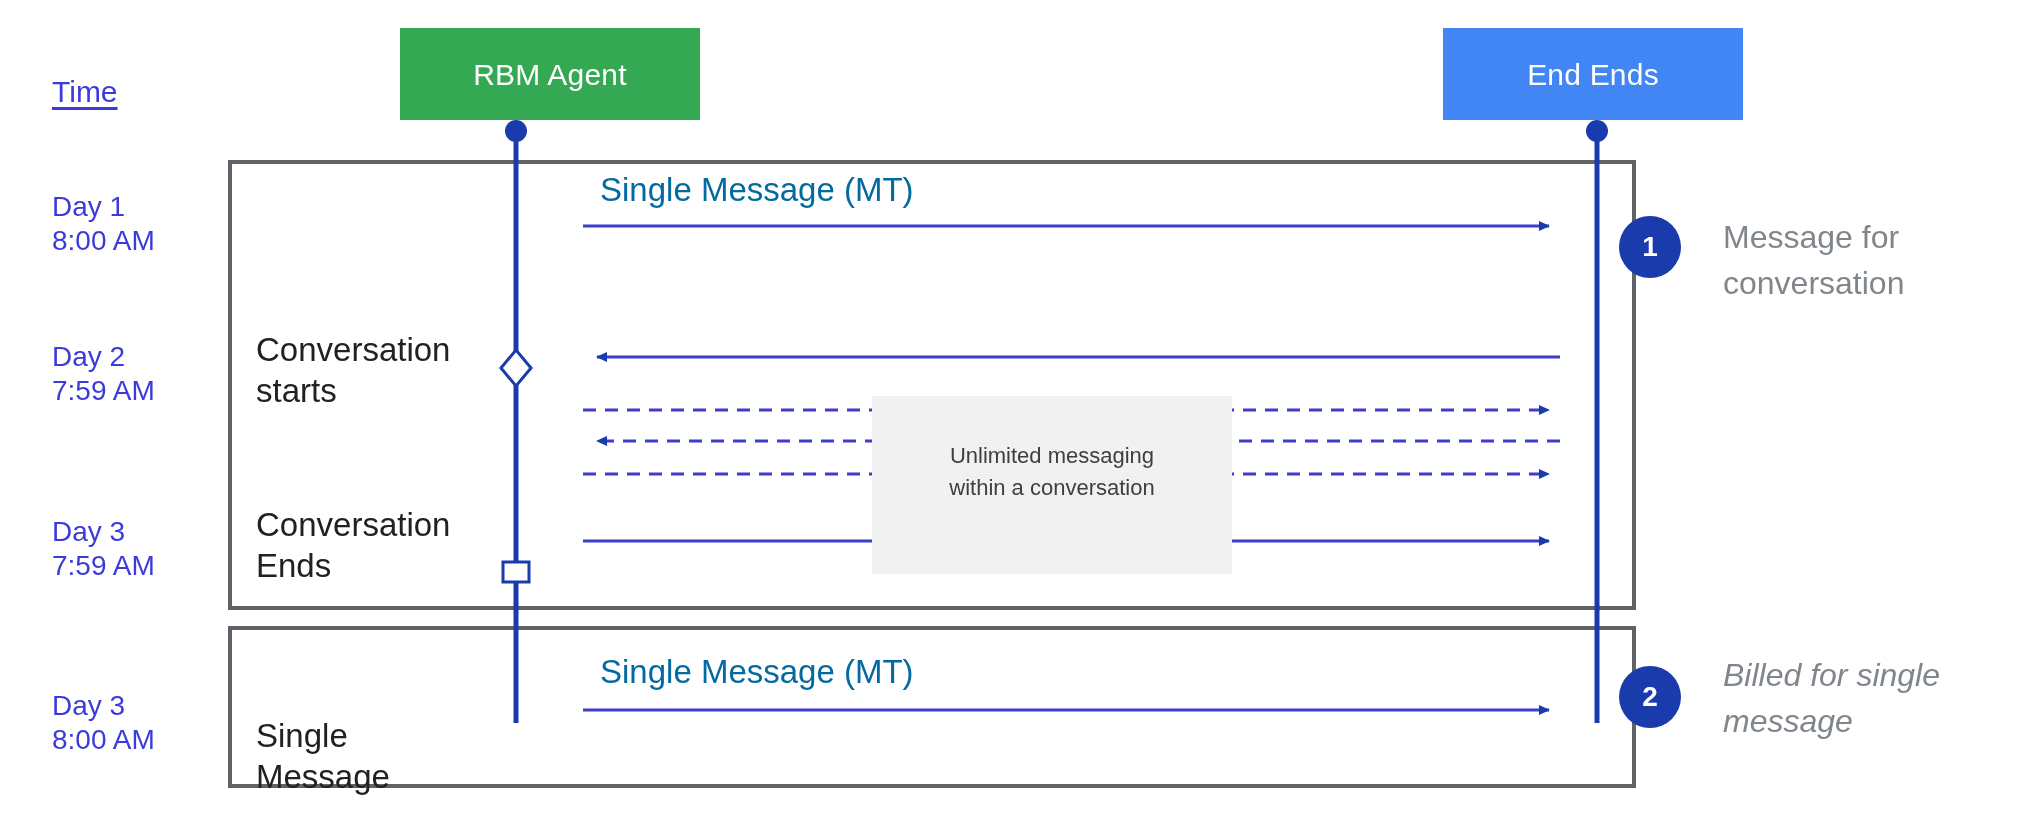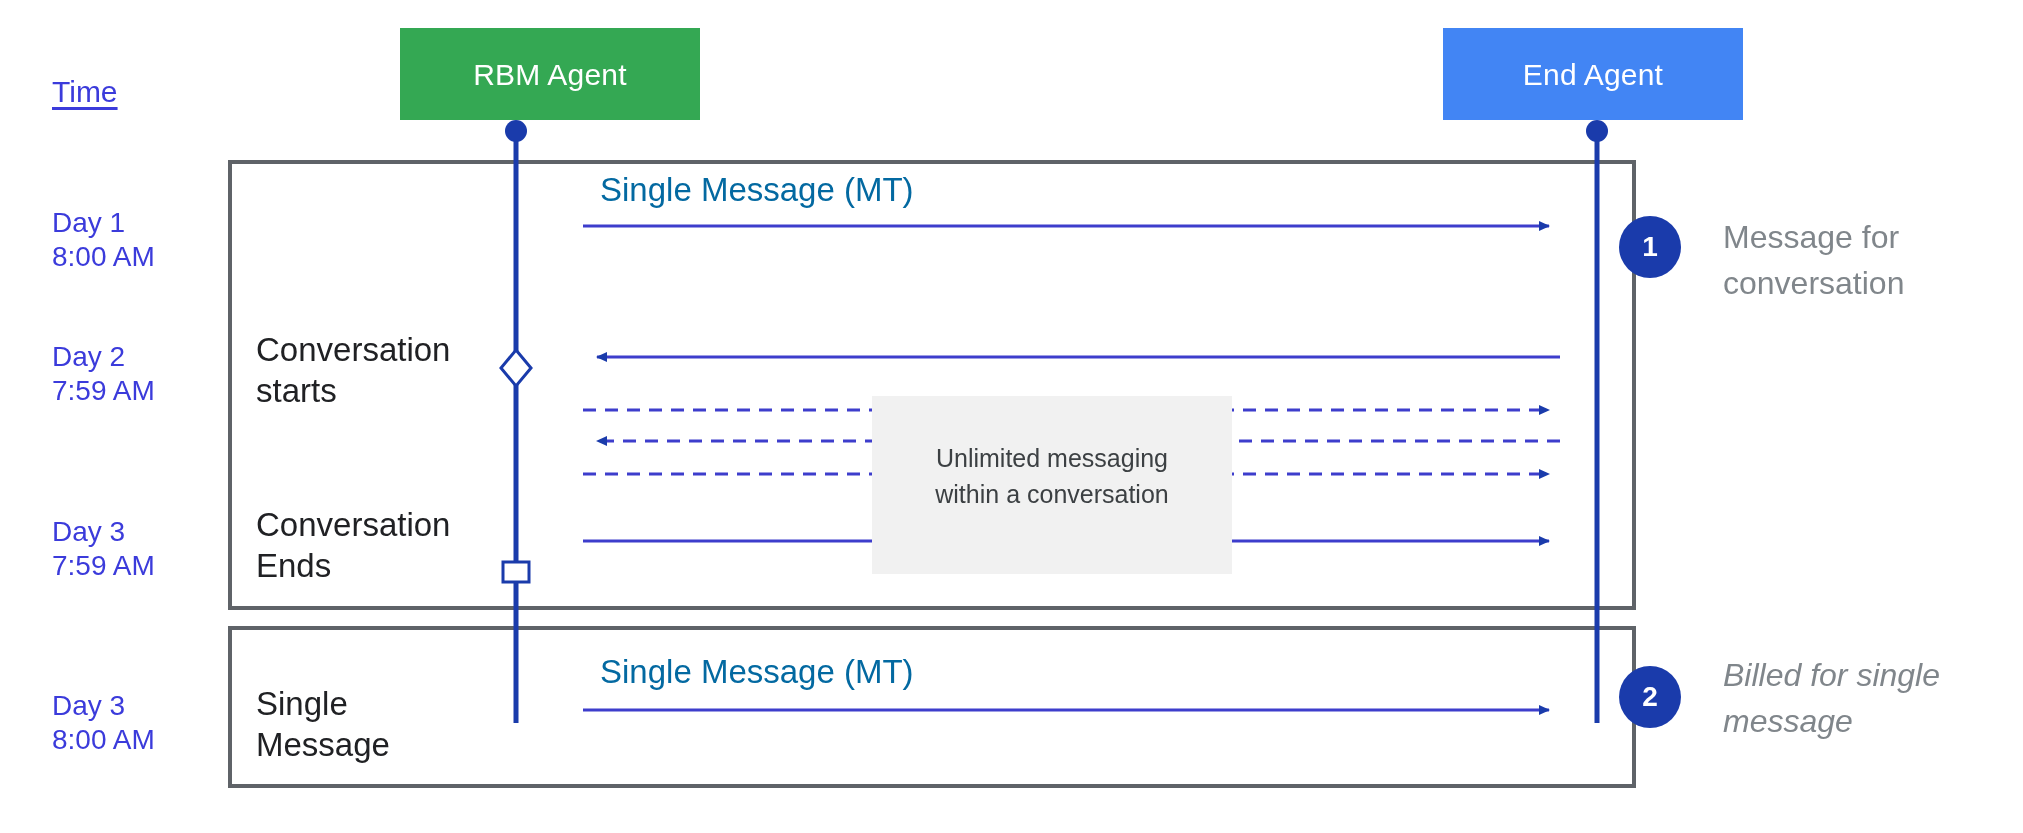--- a/index.html
+++ b/index.html
@@ -39,21 +39,21 @@
   .msg-label{
     color:#0369a1;font-size:33px;line-height:1.2;white-space:nowrap;
   }
 
   
   #note-box{
     left:872px;top:396px;width:360px;height:178px;background:#f1f1f1;
   }
   #note-text{
     left:872px;top:440px;width:360px;
-    text-align:center;color:#3c4043;font-size:25px;line-height:1.45;
+    text-align:center;color:#3c4043;font-size:22px;line-height:1.45;
     white-space:pre-line;
   }
 
   
   .badge{
     width:62px;height:62px;border-radius:50%;background:#1a3bab;
     color:#ffffff;font-size:28px;font-weight:bold;
     display:flex;align-items:center;justify-content:center;
   }
   #badge-1{left:1619px;top:216px;}
@@ -102,47 +102,47 @@
     <line x1="1560" y1="441" x2="597" y2="441" stroke="#3d3dcc" stroke-width="3" stroke-dasharray="13 9" marker-end="url(#ah-l)"></line>
     <line x1="583" y1="474" x2="1549" y2="474" stroke="#3d3dcc" stroke-width="3" stroke-dasharray="13 9" marker-end="url(#ah-r)"></line>
 
     <line x1="583" y1="541" x2="1549" y2="541" stroke="#3d3dcc" stroke-width="3" marker-end="url(#ah-r)"></line>
 
     <line x1="583" y1="710" x2="1549" y2="710" stroke="#3d3dcc" stroke-width="3" marker-end="url(#ah-r)"></line>
   </svg>
 
   <div class="abs" id="time-header">Time</div>
 
-  <div class="abs time-label" style="left:52px;top:190px;margin-top:16px;">Day 1
+  <div class="abs time-label" style="left:52px;top:190px;">Day 1
 8:00 AM</div>
 
   <div class="abs time-label" style="left:52px;top:324px;margin-top:16px;">Day 2
 7:59 AM</div>
 
   <div class="abs time-label" style="left:52px;top:515px;">Day 3
 7:59 AM</div>
 
   <div class="abs time-label" style="left:52px;top:689px;">Day 3
 8:00 AM</div>
 
   <div class="abs actor-box" id="actor-rbm">
     <span>RBM Agent</span>
   </div>
 
   <div class="abs actor-box" id="actor-end">
-    <span>End Agent</span>
+    <span>End Ends</span>
   </div>
 
   <div class="abs phase-label" style="left:256px;top:330px;">Conversation
 starts</div>
 
   <div class="abs phase-label" style="left:256px;top:505px;">Conversation
 Ends</div>
 
-  <div class="abs phase-label" style="left:256px;top:684px;">Single
+  <div class="abs phase-label" style="left:256px;top:716px;">Single
 Message</div>
 
   <div class="abs msg-label" style="left:600px;top:170px;">Single Message (MT)</div>
 
 
   <div class="abs msg-label" style="left:600px;top:652px;">Single Message (MT)</div>
 
   <div class="abs" id="note-box"></div>
   <div class="abs" id="note-text">Unlimited messaging
 within a conversation</div>

